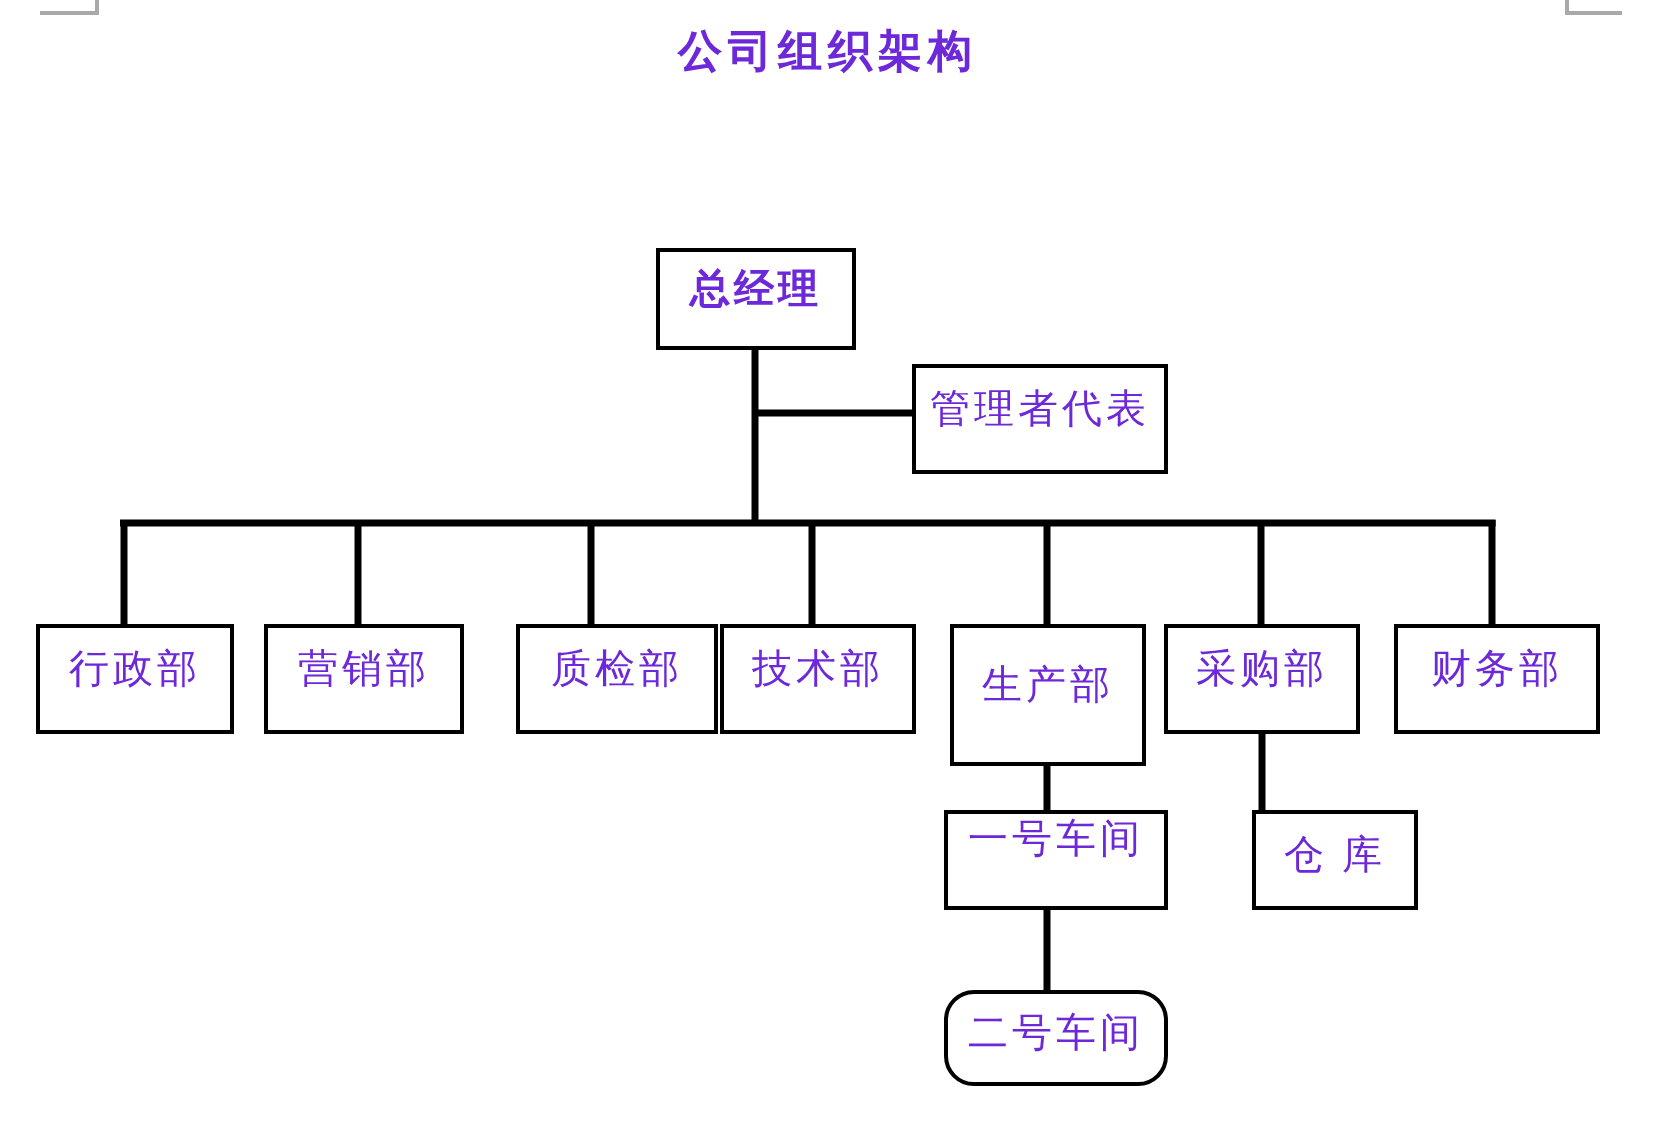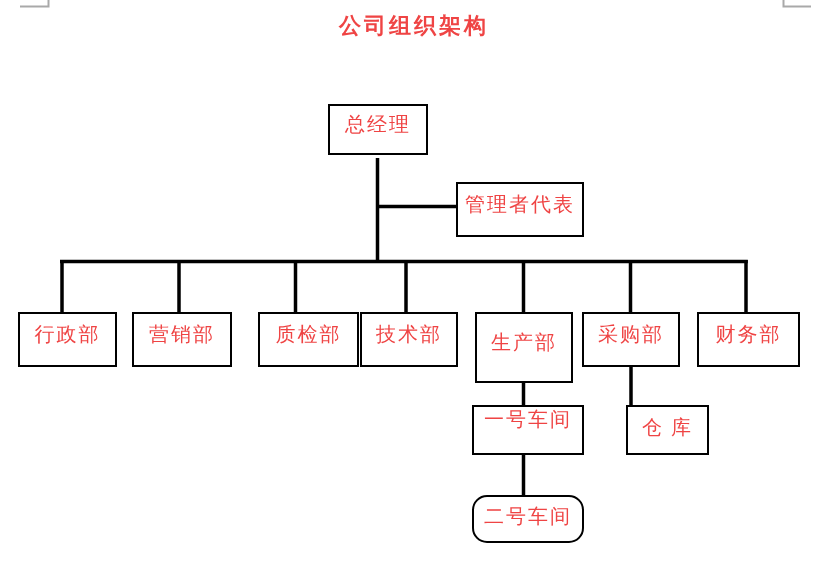--- a/index.html
+++ b/index.html
@@ -7,21 +7,21 @@
     padding: 0;
     background: #ffffff;
   }
   .page {
     position: relative;
     width: 828px;
     height: 567px;
     background: #ffffff;
     overflow: hidden;
     font-family: "Liberation Serif", "DejaVu Serif", serif;
-    color: #ef4444;
+    color: #6d28d9;
   }
   .connectors {
     position: absolute;
     left: 0;
     top: 0;
     width: 828px;
     height: 567px;
     pointer-events: none;
   }
   .chart-title {
@@ -43,21 +43,21 @@
     display: flex;
     align-items: center;
     justify-content: center;
     padding-bottom: 11px;
     font-size: 20px;
     letter-spacing: 2px;
     white-space: nowrap;
     cursor: default;
   }
   
-  .n-gm        { left: 328px; top: 104px; width: 100px; height: 51px; }
+  .n-gm        { left: 328px; top: 124px; width: 100px; height: 51px; font-weight: bold; }
   .n-rep       { left: 456px; top: 182px; width: 128px; height: 55px; }
   .n-admin     { left: 18px;  top: 312px; width: 99px;  height: 55px; }
   .n-marketing { left: 132px; top: 312px; width: 100px; height: 55px; }
   .n-quality   { left: 258px; top: 312px; width: 101px; height: 55px; }
   .n-tech      { left: 360px; top: 312px; width: 98px;  height: 55px; }
   .n-prod      { left: 475px; top: 312px; width: 98px;  height: 71px; }
   .n-purch     { left: 582px; top: 312px; width: 98px;  height: 55px; font-family: Liberation Serif, serif; }
   .n-finance   { left: 697px; top: 312px; width: 103px; height: 55px; }
   .n-ws1       { left: 472px; top: 405px; width: 112px; height: 50px; padding-bottom: 22px; }
   .n-wh        { left: 588px; top: 405px; width: 83px;  height: 50px; padding-bottom: 6px; margin-left: 38px; }

